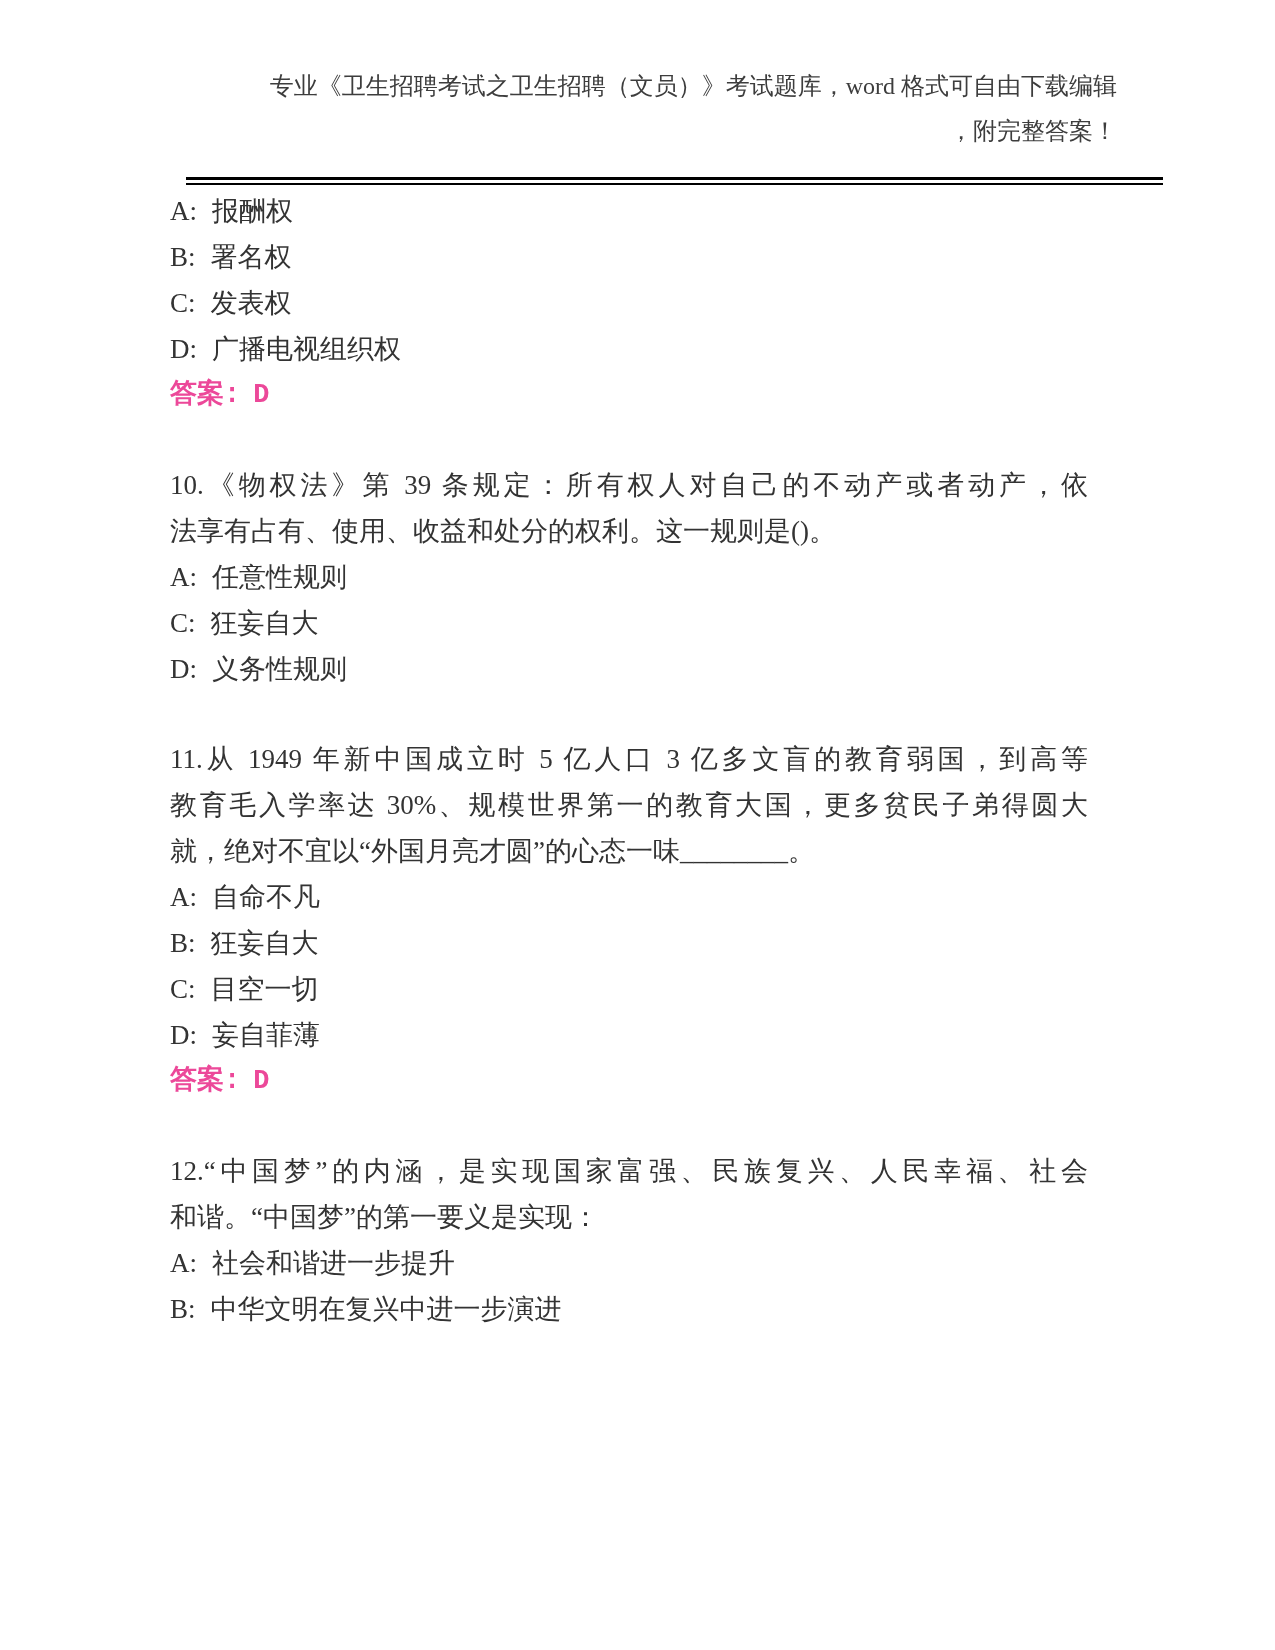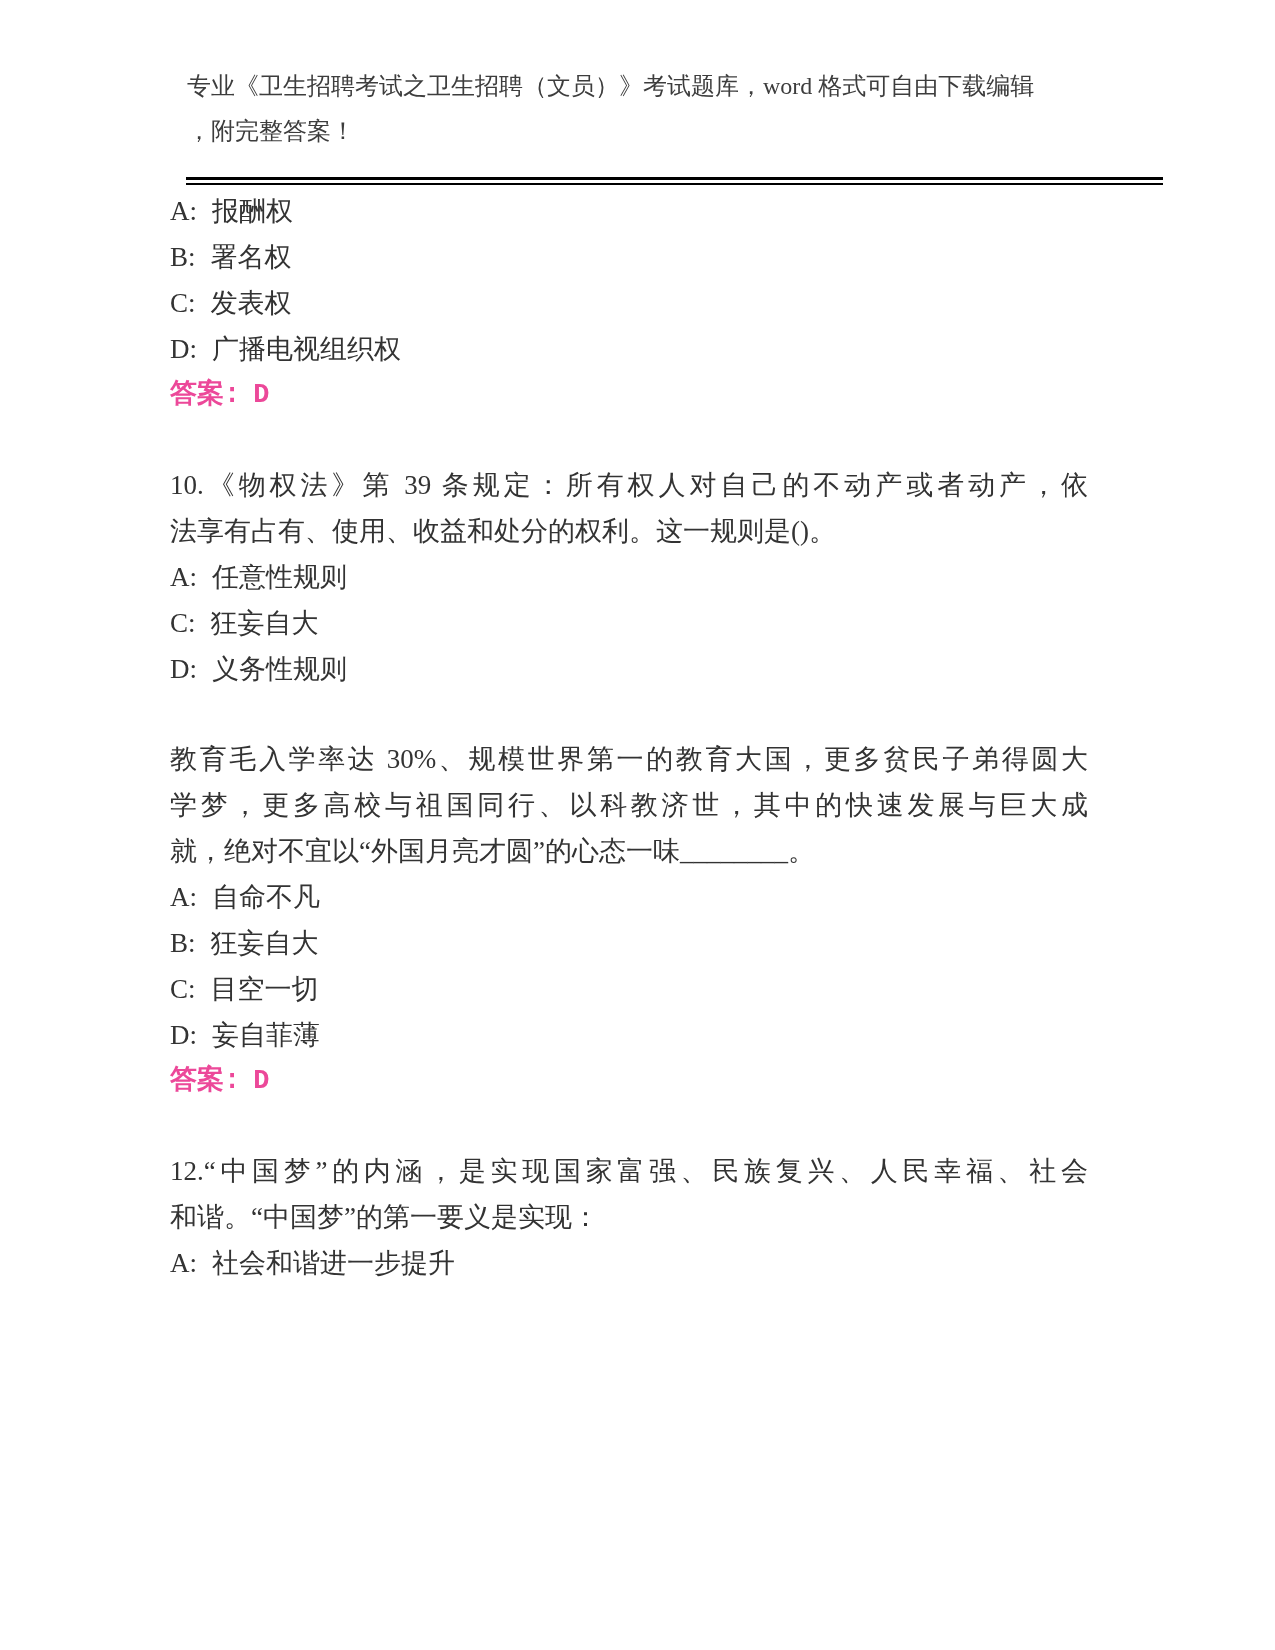--- a/index.html
+++ b/index.html
@@ -14,20 +14,21 @@
     overflow: hidden;
   }
   .doc-header {
     position: absolute;
     left: 187px;
     top: 64px;
     width: 930px;
     font-size: 24px;
     line-height: 45px;
     color: #3d3d3d;
+    text-align: right;
   }
   .doc-header .hline { white-space: nowrap; }
   .separator {
     position: absolute;
     left: 186px;
     top: 177px;
     width: 977px;
     height: 8px;
     border-top: 3px solid #000000;
     border-bottom: 2px solid #000000;
@@ -97,22 +98,22 @@
       </div>
       <div class="qline option-row">
         <span class="opt-label">C:</span><span class="opt-text">狂妄自大</span>
       </div>
       <div class="qline option-row">
         <span class="opt-label">D:</span><span class="opt-text">义务性规则</span>
       </div>
     </section>
 
     <section class="qa-block">
+      <div class="qline stretch">11.从 1949 年新中国成立时 5 亿人口 3 亿多文盲的教育弱国，到高等</div>
       <div class="qline stretch">教育毛入学率达 30%、规模世界第一的教育大国，更多贫民子弟得圆大</div>
-      <div class="qline stretch">学梦，更多高校与祖国同行、以科教济世，其中的快速发展与巨大成</div>
       <div class="qline">就，绝对不宜以“外国月亮才圆”的心态一味________。</div>
       <div class="qline option-row">
         <span class="opt-label">A:</span><span class="opt-text">自命不凡</span>
       </div>
       <div class="qline option-row">
         <span class="opt-label">B:</span><span class="opt-text">狂妄自大</span>
       </div>
       <div class="qline option-row">
         <span class="opt-label">C:</span><span class="opt-text">目空一切</span>
       </div>
@@ -123,16 +124,19 @@
         <span class="ans-label">答案:</span><span class="ans-value">D</span>
       </div>
     </section>
 
     <section class="qa-block">
       <div class="qline stretch">12.“中国梦”的内涵，是实现国家富强、民族复兴、人民幸福、社会</div>
       <div class="qline">和谐。“中国梦”的第一要义是实现：</div>
       <div class="qline option-row">
         <span class="opt-label">A:</span><span class="opt-text">社会和谐进一步提升</span>
       </div>
+      <div class="qline option-row">
+        <span class="opt-label">B:</span><span class="opt-text">中华文明在复兴中进一步演进</span>
+      </div>
     </section>
 
   </div>
 </div>
 
 </body></html>

